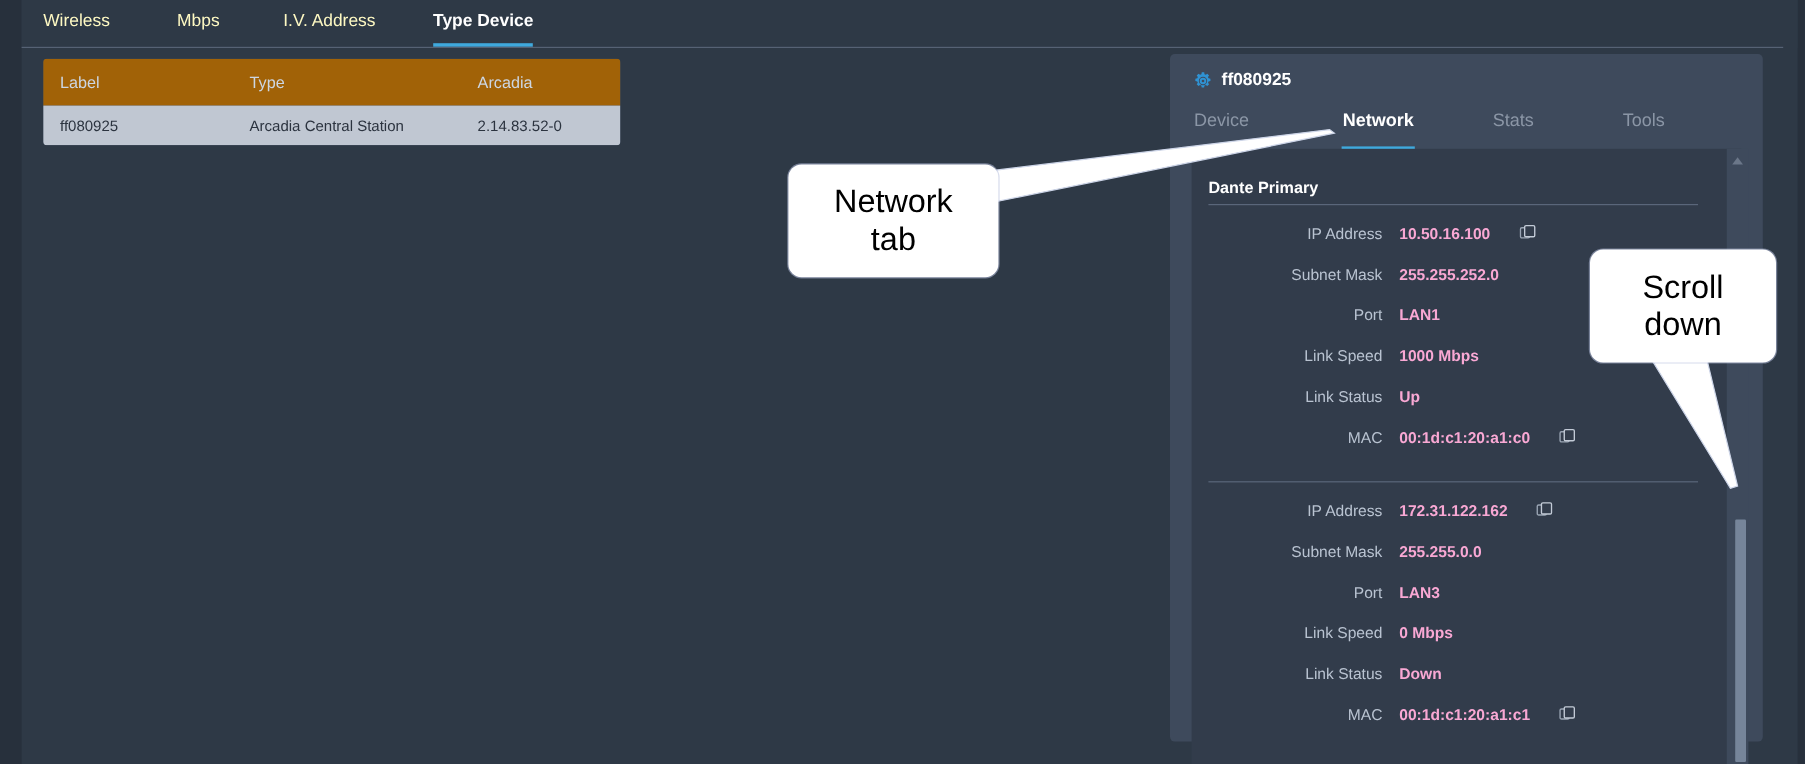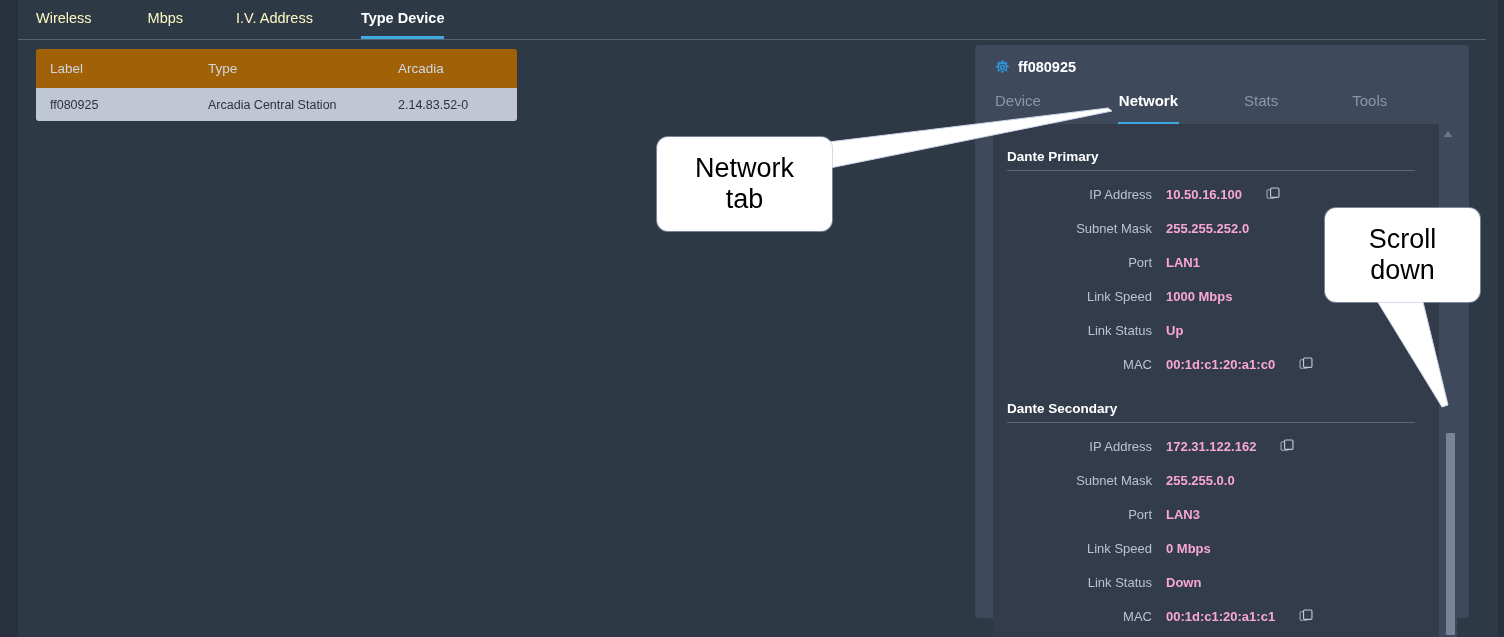--- a/index.html
+++ b/index.html
@@ -244,21 +244,20 @@
             <span>00:1d:c1:20:a1:c0</span>
             <svg class="copy-icon" viewBox="0 0 16 16">
               <rect x="1.2" y="3.2" width="8.6" height="9.6" rx="1.3" fill="none" stroke="#9aa5b4" stroke-width="1.3"></rect>
               <rect x="5.2" y="1.2" width="9.6" height="10.6" rx="1.3" fill="#323c4b" stroke="#c3cbd7" stroke-width="1.3"></rect>
             </svg>
           </div>
         </div>
 
         <div style="height:20px"></div>
 
-        <div class="section-title">Dante Secondary</div>
         <div class="section-rule"></div>
         <div style="height:6px"></div>
 
         <div class="kv">
           <div class="k">IP Address</div>
           <div class="v">
             <span>172.31.122.162</span>
             <svg class="copy-icon" viewBox="0 0 16 16">
               <rect x="1.2" y="3.2" width="8.6" height="9.6" rx="1.3" fill="none" stroke="#9aa5b4" stroke-width="1.3"></rect>
               <rect x="5.2" y="1.2" width="9.6" height="10.6" rx="1.3" fill="#323c4b" stroke="#c3cbd7" stroke-width="1.3"></rect>

